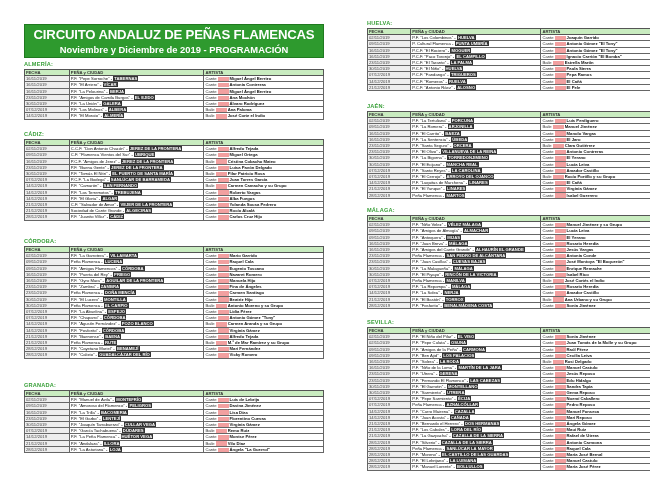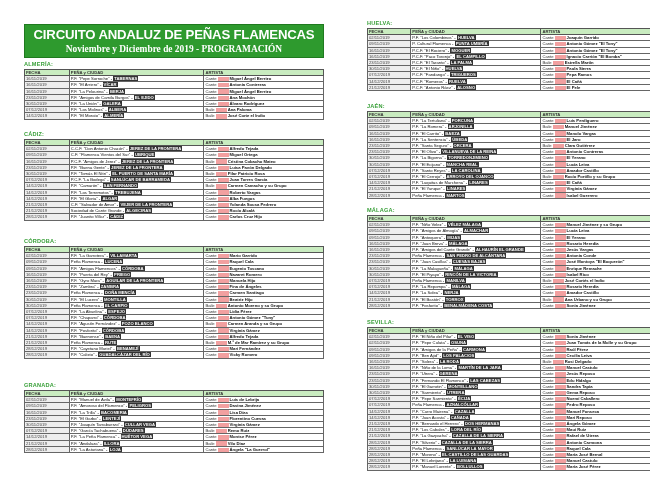--- a/index.html
+++ b/index.html
@@ -2,21 +2,21 @@
 <html><head>
 <meta charset="utf-8">
 <style>
   html,body{margin:0;padding:0;background:#fff;}
   body{width:650px;height:487px;overflow:hidden;position:relative;font-family:"Liberation Sans",sans-serif;color:#222;}
   .page{position:absolute;top:0;background:#fff;}
   .page-left{left:0;width:340px;height:487px;}
   .page-right{left:345px;width:305px;height:487px;}
   .banner{position:absolute;left:24px;top:24px;width:300px;height:34px;background:#2e9a2e;color:#fff;text-align:center;box-sizing:border-box;border:1px solid #1f7a1f;}
   .banner .t1{font-size:13.2px;font-weight:bold;letter-spacing:-0.2px;line-height:17px;margin-top:1px;white-space:nowrap;}
-  .banner .t2{font-size:9.4px;font-weight:bold;line-height:13px;white-space:nowrap;font-family:Liberation Serif, serif;}
+  .banner .t2{font-size:9.4px;font-weight:bold;line-height:13px;white-space:nowrap;}
   .section{position:absolute;}
   .sec-title{font-size:5.6px;font-weight:bold;color:#3aa03a;height:7px;line-height:7px;margin-bottom:1px;letter-spacing:0.2px;}
   table{border-collapse:collapse;table-layout:fixed;font-size:4.2px;line-height:5.2px;}
   th{background:#c9ecc0;color:#333;text-align:left;font-weight:bold;border:0.8px solid #555;padding:0 1px;height:5.2px;overflow:hidden;white-space:nowrap;}
   td{border:0.8px solid #666;padding:0 1px;height:5.2px;overflow:hidden;white-space:nowrap;color:#111;}
   td.date{color:#444;background:#eee;}
   td .city{background:#333;color:#fff;padding:0 1px;font-weight:bold;}
   td .kind{color:#333;}
   td .mark{display:inline-block;width:11px;height:4.4px;background:#f2a0a0;vertical-align:middle;margin:0 1px;}
   td .artist{font-weight:bold;}

